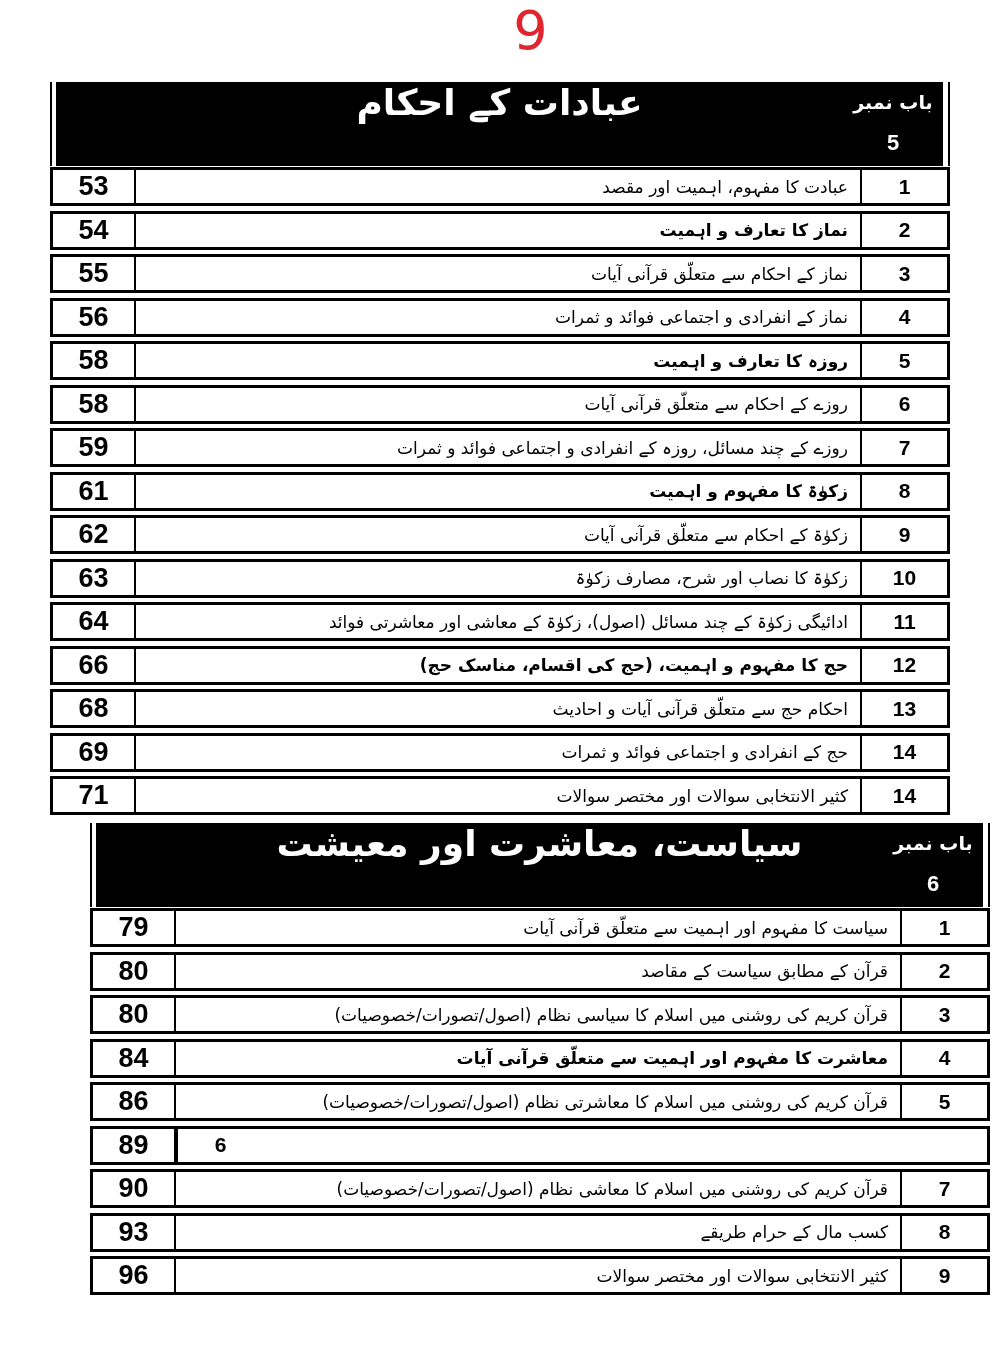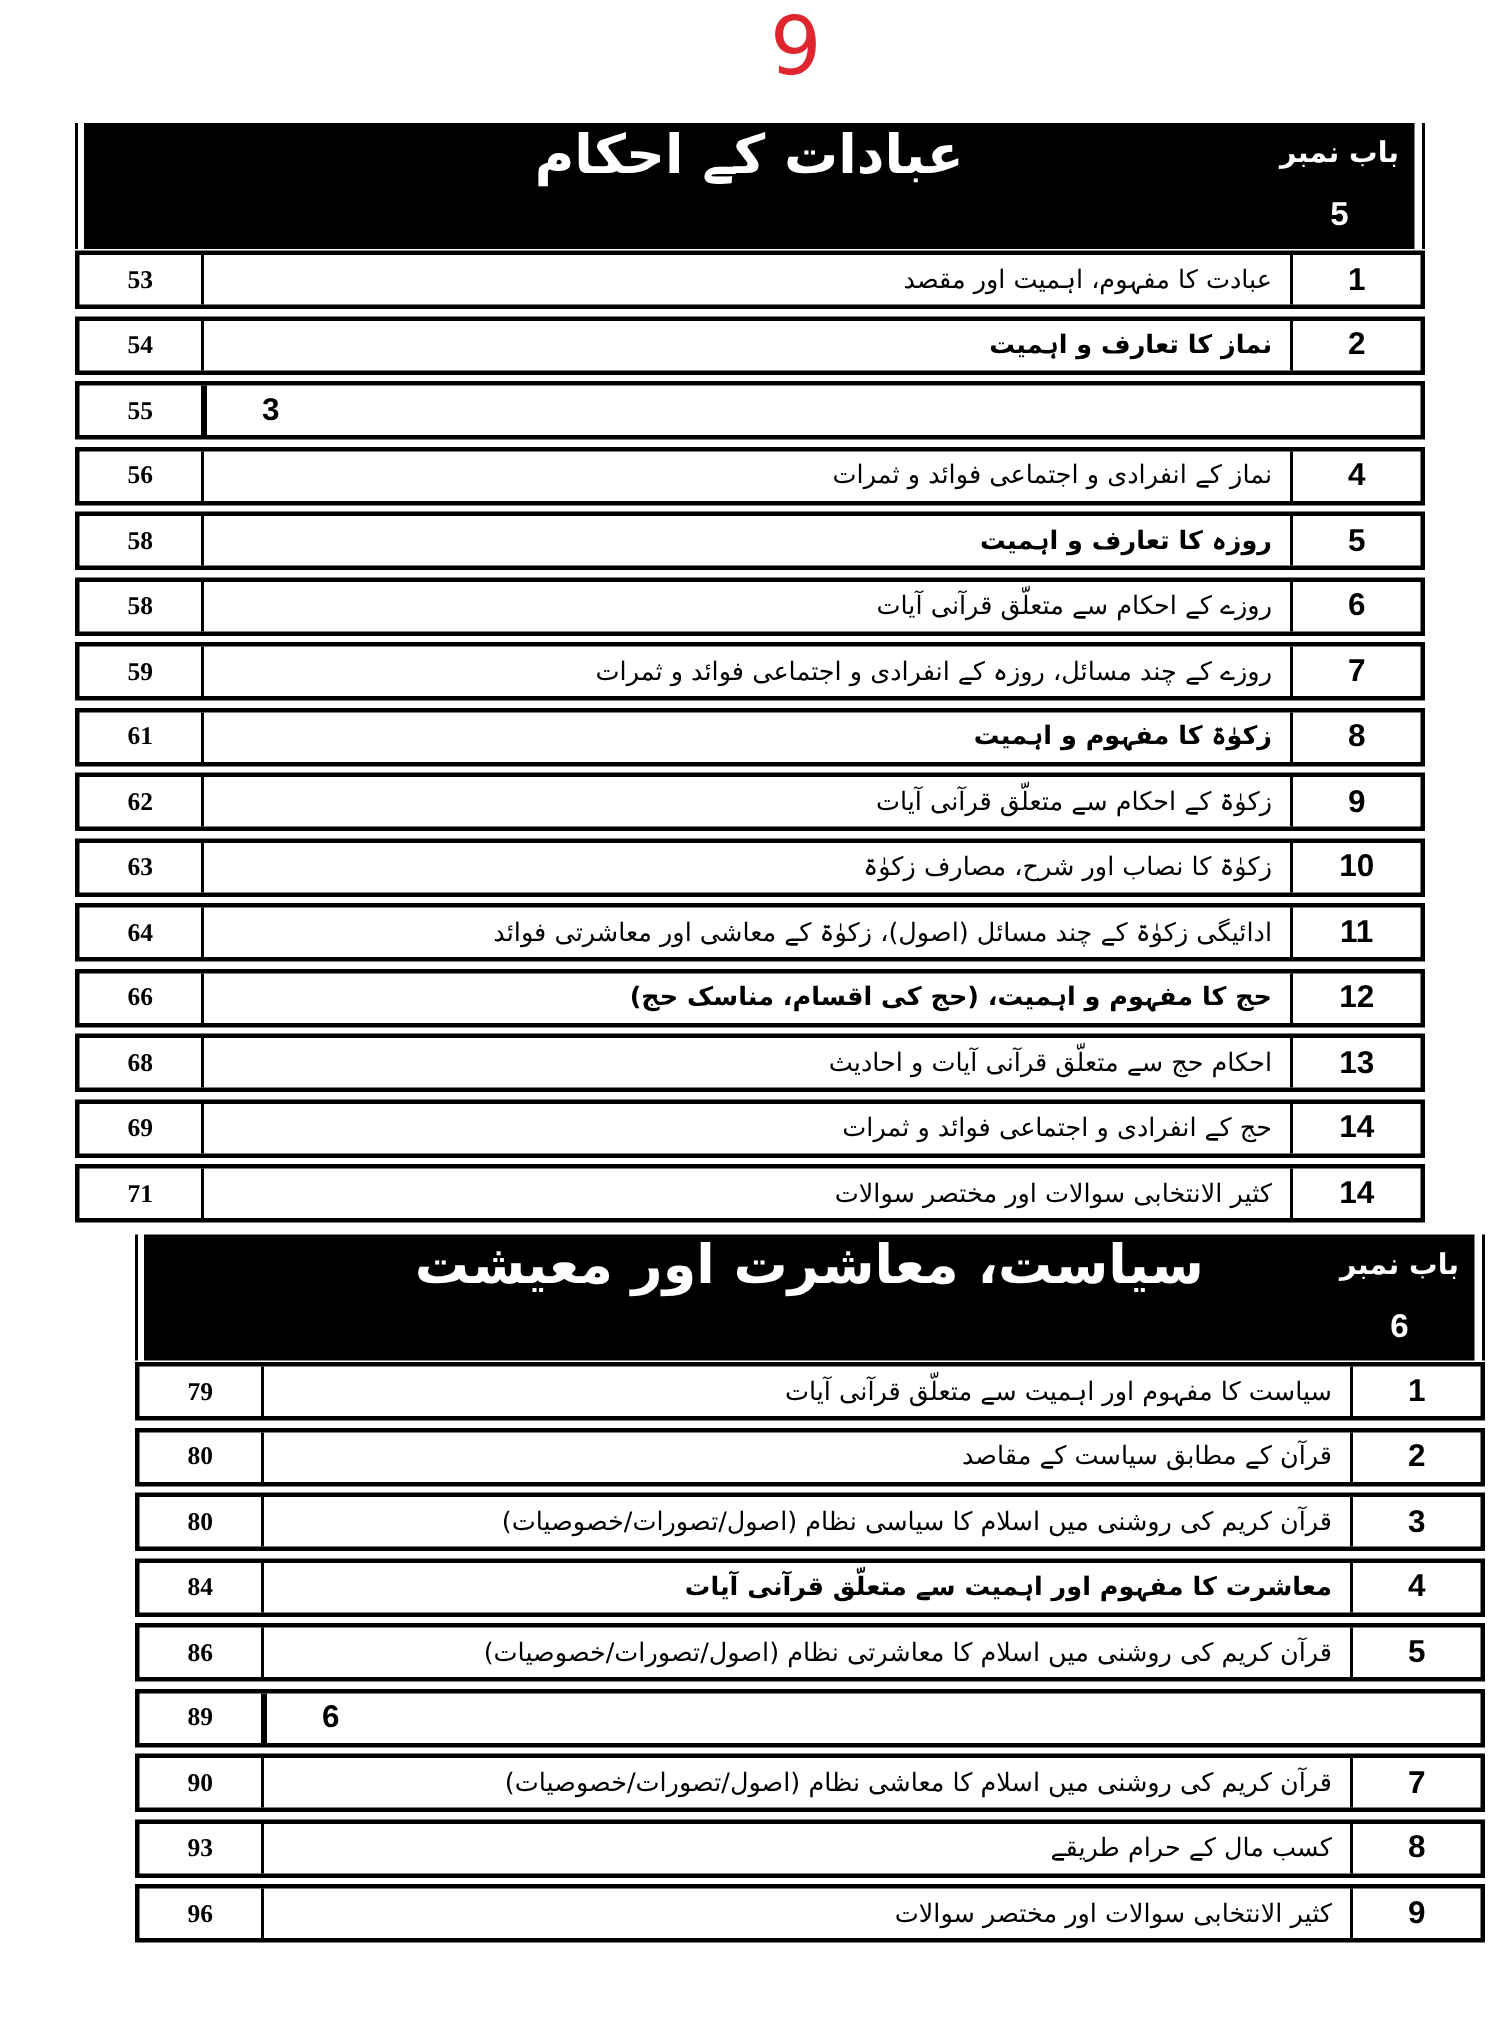--- a/index.html
+++ b/index.html
@@ -102,22 +102,22 @@
   .rows .toc-row:first-child { margin-top: 1px; }
 
   .cell {
     display: flex;
     align-items: center;
   }
   .cell.page {
     width: 81px;
     justify-content: center;
     border-right: 2px solid #000;
-    font-family: Liberation Serif, serif;
-    font-size: 17px;
+    font-family: Liberation Sans, sans-serif;
+    font-size: 27px;
     font-weight: bold;
   }
   .cell.serial {
     width: 85px;
     justify-content: center;
     border-left: 2px solid #000;
     font-family: "Liberation Sans", sans-serif;
     font-size: 21px;
     font-weight: bold;
   }
@@ -157,20 +157,21 @@
   </div>
 
   <div class="toc-row">
     <div class="cell page">54</div>
     <div class="cell title bold">نماز کا تعارف و اہمیت</div>
     <div class="cell serial">2</div>
   </div>
 
   <div class="toc-row">
     <div class="cell page">55</div>
+    <div class="cell title">نماز کے احکام سے متعلّق قرآنی آیات</div>
     <div class="cell serial">3</div>
   </div>
 
   <div class="toc-row">
     <div class="cell page">56</div>
     <div class="cell title">نماز کے انفرادی و اجتماعی فوائد و ثمرات</div>
     <div class="cell serial">4</div>
   </div>
 
   <div class="toc-row">

